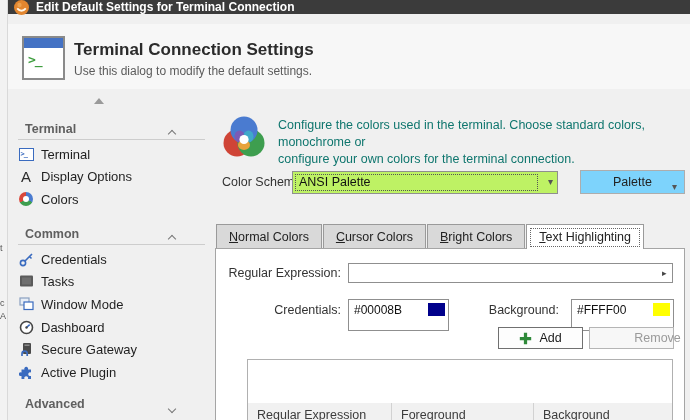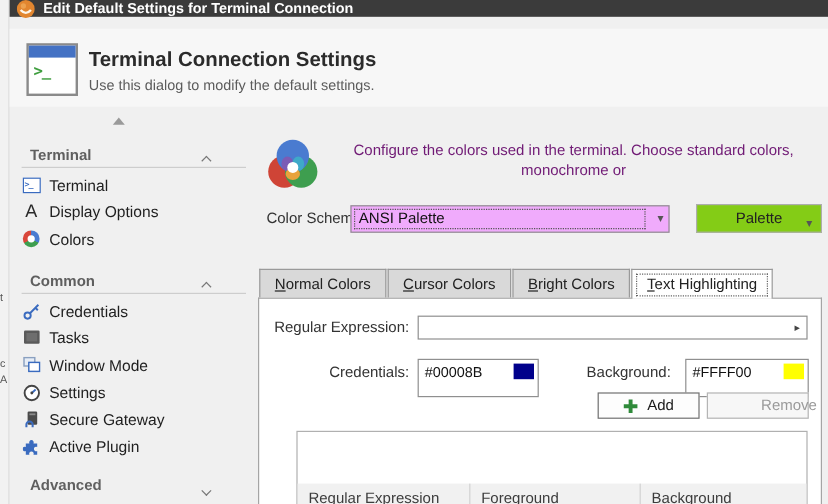--- a/index.html
+++ b/index.html
@@ -34,28 +34,28 @@
   .side-item { position:absolute; left:10px; width:188px; height:20px; display:flex; align-items:center; font-size:13px; color:#1f1f1f; }
   .side-item .ico { width:16px; height:15px; margin-right:7px; display:flex; align-items:center; justify-content:center; flex:0 0 auto; }
 
   .ico-terminal-sm { width:15px; height:13px; border:1px solid #3a6bbf; background:#fff; font-family:"DejaVu Sans Mono",monospace; font-size:7px; font-weight:bold; color:#3a6bbf; line-height:11px; padding-left:1px; letter-spacing:-1px; }
   .ico-fontA { font-size:15px; color:#2b2b2b; line-height:15px; }
   .ico-colors { width:14px; height:14px; border-radius:50%; background:conic-gradient(#4a7bd0 0 33%, #3e9e4f 33% 66%, #d9473b 66% 100%); position:relative; }
   .ico-colors::after { content:""; position:absolute; left:4px; top:4px; width:6px; height:6px; border-radius:50%; background:#fff; }
 
   
   .rgb-ico { position:absolute; left:212px; top:113px; width:48px; height:48px; }
-  .desc { position:absolute; left:270px; top:117px; width:400px; font-size:12.5px; color:#701a75; line-height:17px;text-align:center; }
+  .desc { position:absolute; left:270px; top:117px; width:400px; font-size:12.5px; color:#0f766e; line-height:17px; }
 
   .cs-label { position:absolute; left:214px; top:175px; font-size:12.5px; color:#333; }
-  .combo { position:absolute; left:284px; top:171px; width:266px; height:23px; background:#f0abfc; border:1px solid #8f8f8f; }
+  .combo { position:absolute; left:284px; top:171px; width:266px; height:23px; background:#bef264; border:1px solid #8f8f8f; }
   .combo .focus { position:absolute; left:2px; top:2px; right:19px; bottom:2px; border:1px dotted #555; }
   .combo .val { position:absolute; left:6px; top:3px; font-size:12.5px; color:#111; }
   .combo .arrow { position:absolute; right:4px; top:4px; font-size:10px; color:#555; }
-  .palette-btn { position:absolute; left:572px; top:170px; width:105px; height:24px; background:#84cc16; border:1px solid #adadad; font-size:12.5px; color:#222; text-align:center; line-height:22px; }
+  .palette-btn { position:absolute; left:572px; top:170px; width:105px; height:24px; background:#7dd3fc; border:1px solid #adadad; font-size:12.5px; color:#222; text-align:center; line-height:22px; }
   .palette-btn .arrow { position:absolute; right:7px; top:5px; font-size:10px; color:#555; }
 
   
   .tabs { position:absolute; left:208px; top:226px; height:23px; display:flex; align-items:flex-end; }
   .tab { height:20px; background:#d9d9d9; border:1px solid #9a9a9a; border-bottom:none; margin-right:1px; padding:12px 12px; display:flex; align-items:center; position:relative; }
   .tab-label { display:block; font-size:12.5px; color:#222; }
   .tab-label::first-letter { text-decoration:underline; }
   .tab.active { height:23px; background:#ffffff; z-index:3; }
   .tab.active .focusrect { position:absolute; left:3px; top:3px; right:3px; bottom:2px; border:1px dotted #666; }
 
@@ -167,21 +167,21 @@
     <span>Window Mode</span>
   </div>
   <div class="side-item" style="top:317px">
     <span class="ico">
       <svg width="15" height="15" viewBox="0 0 15 15">
           <circle cx="7.5" cy="7.5" r="6" fill="#fff" stroke="#454545" stroke-width="1.6"></circle>
           <path d="M7.5 7.5 L10.7 4.6" stroke="#3a6bbf" stroke-width="1.6"></path>
           <circle cx="7.5" cy="7.5" r="1.2" fill="#454545"></circle>
         </svg>
     </span>
-    <span>Settings</span>
+    <span>Dashboard</span>
   </div>
   <div class="side-item" style="top:339px">
     <span class="ico">
       <svg width="15" height="15" viewBox="0 0 15 15">
           <rect x="4" y="1" width="8" height="11" rx="1" fill="#4a4a4a"></rect>
           <rect x="5.5" y="2.5" width="5" height="1.5" fill="#8a8a8a"></rect>
           <path d="M3 14 v-2.2 a2.6 2.6 0 0 1 5.2 0 V14" fill="none" stroke="#3a6bbf" stroke-width="1.7"></path>
         </svg>
     </span>
     <span>Secure Gateway</span>
@@ -204,20 +204,21 @@
     <circle cx="17" cy="30" r="13.5" fill="#cf4436"></circle>
     <circle cx="31" cy="30" r="13.5" fill="#3e9e4f"></circle>
     <circle cx="24" cy="17" r="13.5" fill="#4a7bd0"></circle>
     <ellipse cx="19.5" cy="23.5" rx="5" ry="6" fill="#7b5bb5"></ellipse>
     <ellipse cx="28.5" cy="23.5" rx="5" ry="6" fill="#3fa9c9"></ellipse>
     <ellipse cx="24" cy="32" rx="6" ry="5" fill="#e8a33c"></ellipse>
     <circle cx="24" cy="26.5" r="4.6" fill="#ffffff"></circle>
   </svg>
   <div class="desc">
     <div>Configure the colors used in the terminal. Choose standard colors, monochrome or</div>
+    <div>configure your own colors for the terminal connection.</div>
   </div>
 
   <div class="cs-label">Color Scheme:</div>
   <div class="combo">
     <div class="focus"></div>
     <div class="val">ANSI Palette</div>
     <div class="arrow">▾</div>
   </div>
   <div class="palette-btn">
     <span>Palette</span>

